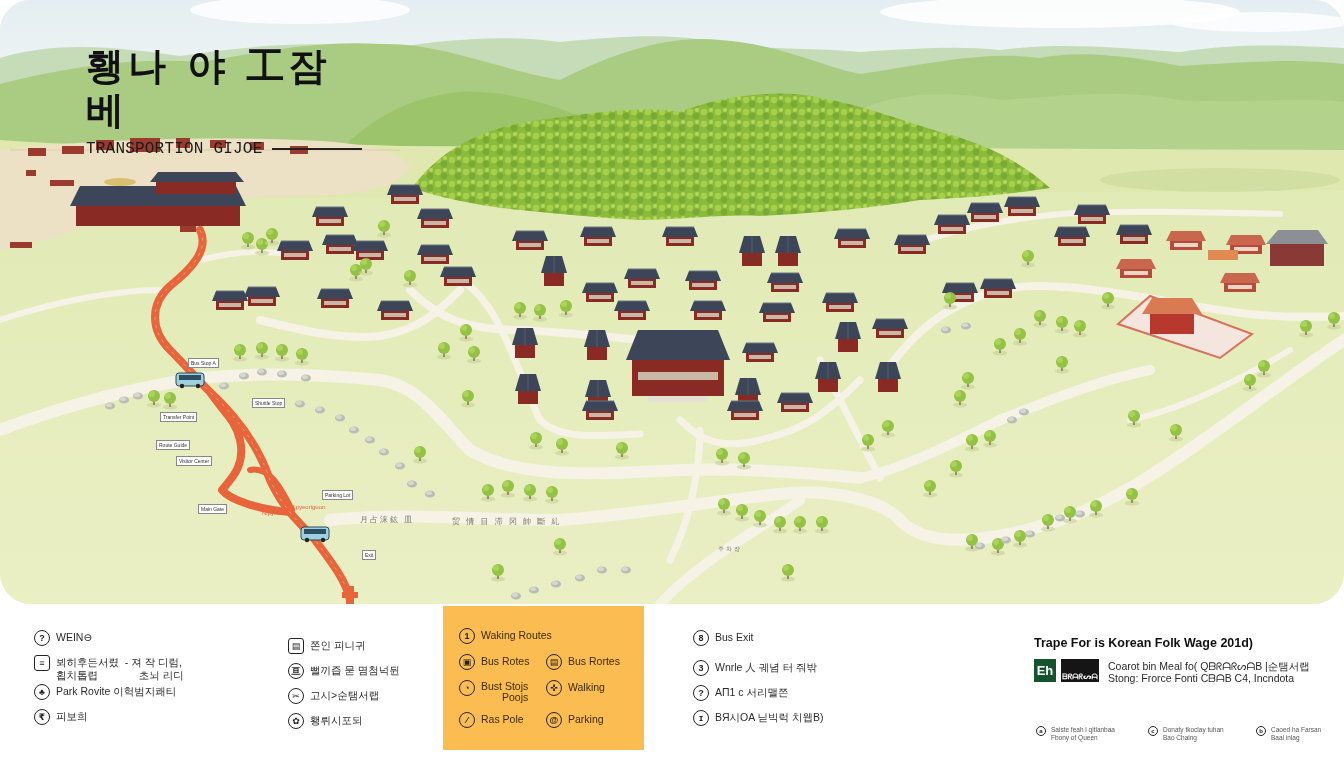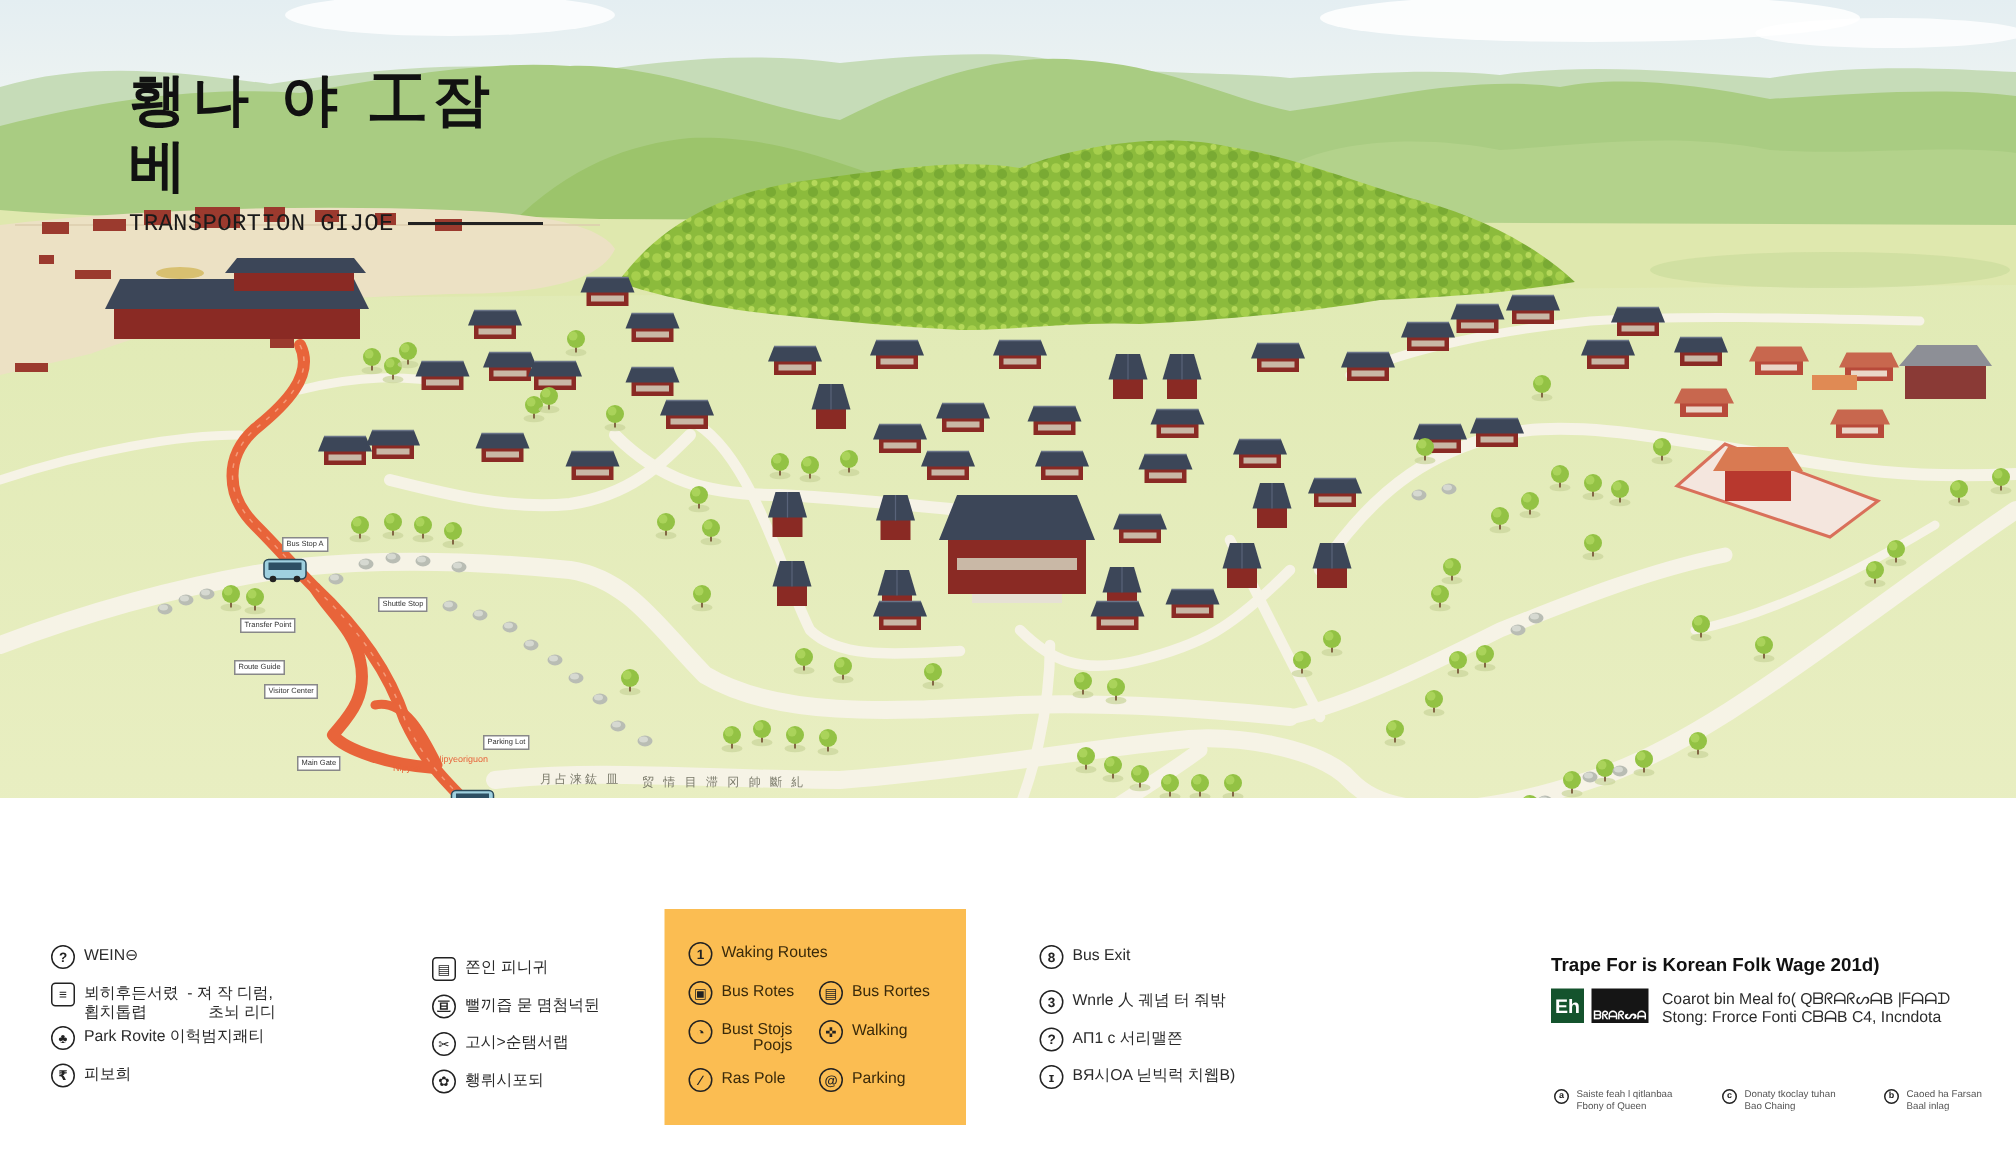--- a/index.html
+++ b/index.html
@@ -1,19 +1,19 @@
 <!DOCTYPE html>
 <html><head>
   <meta charset="utf-8">
   <style>
     * { box-sizing: border-box; margin: 0; padding: 0; }
     html, body { width: 1344px; height: 768px; overflow: hidden; background: #ffffff; }
     body { font-family: "Liberation Sans", "DejaVu Sans", sans-serif; color: #222; position: relative; }
 
-    #map { position: absolute; left: 0; top: 0; width: 1344px; height: 532px; overflow: hidden; background: #e9efc3; }
+    #map { position: absolute; left: 0; top: 0; width: 1344px; height: 604px; overflow: hidden; background: #e9efc3; border-radius: 31px; }
     #map svg { position: absolute; left: 0; top: 0; }
 
     .title-block { position: absolute; left: 86px; top: 44px; width: 276px; }
     .title-ko { font-family: "DejaVu Sans", sans-serif; font-weight: bold; font-size: 38px; letter-spacing: 4px; color: #111; line-height: 44px; }
     .title-en { font-family: "Liberation Sans", sans-serif; font-size: 16px; color: #1a1a1a; line-height: 18px; margin-top: 2px; letter-spacing: 0.2px; }
     .title-sub-row { display: flex; align-items: center; margin-top: 8px; }
     .title-sub { font-family: Liberation Mono, monospace; font-size: 16px; color: #1a1a1a; letter-spacing: 0.2px; white-space: nowrap; }
     .title-rule { flex: 1; height: 1.5px; background: #222; margin-left: 10px; }
 
     .map-label { position: absolute; background: #fff; border: 1px solid #888; font-size: 5px; line-height: 6px; padding: 1px 2px; color: #333; white-space: nowrap; }
@@ -358,21 +358,21 @@
   <div class="map-label" style="left:188px;top:358px;">Bus Stop A</div>
   <div class="map-label" style="left:252px;top:398px;">Shuttle Stop</div>
   <div class="map-label" style="left:160px;top:412px;">Transfer Point</div>
   <div class="map-label" style="left:156px;top:440px;">Route Guide</div>
   <div class="map-label" style="left:176px;top:456px;">Visitor Center</div>
   <div class="map-label" style="left:322px;top:490px;">Parking Lot</div>
   <div class="map-label" style="left:198px;top:504px;">Main Gate</div>
   <div class="map-label" style="left:362px;top:550px;">Exit</div>
 
   <div class="road-label" style="left:360px;top:514px;">月占涞鈜   皿</div>
-  <div class="road-label" style="left:428px;top:516px;">贸 情 目 滞 冈 帥     斷 糺</div>
+  <div class="road-label" style="left:452px;top:516px;">贸 情 目 滞 冈 帥     斷 糺</div>
   <div class="road-label" style="left:718px;top:545px;font-size:6px;">주차장</div>
   <div class="road-label" style="left:262px;top:510px;color:#e8643a;font-size:6px;letter-spacing:0;">Nipyeo</div>
   <div class="road-label" style="left:290px;top:504px;color:#e8643a;font-size:6px;letter-spacing:0;">Nipyeoriguon</div>
 </div>
 
 <div id="legend">
 
   <div class="leg-col" style="left:34px;top:26px;width:240px;">
     <div class="leg-item">
       <span class="leg-icon">?</span>
@@ -477,21 +477,21 @@
     </div>
   </div>
 
   <div class="credit-title">Trape For is Korean Folk Wage 201d)</div>
   <div class="badge-en">Eh</div>
   <div class="badge-font">
     <div>ᗷᖇᗩᖇᔕᗩ</div>
     <div style="font-size:10px;">ꟻOHT</div>
   </div>
   <div class="credit-lines">
-    <div>Coarot bin Meal fo( QᗷᖇᗩᖇᔕᗩB |ᖴᗩᗩᗪ</div>
+    <div>Coarot bin Meal fo( QᗷᖇᗩᖇᔕᗩB |순탬서랩</div>
     <div>Stong: Frorce Fonti CᗷᗩB C4, Incndota</div>
   </div>
 
   <div class="foot-item" style="left:1036px;">
     <span class="leg-icon">a</span>
     <span style="white-space:pre;">Saiste feah l qitlanbaa
 Fbony of Queen</span>
   </div>
   <div class="foot-item" style="left:1148px;">
     <span class="leg-icon">c</span>

